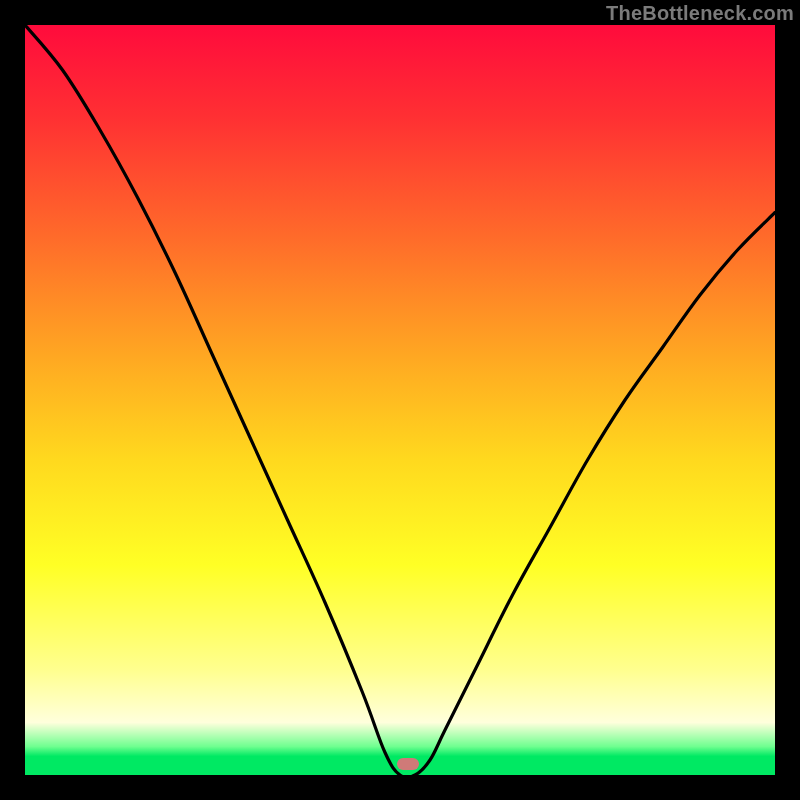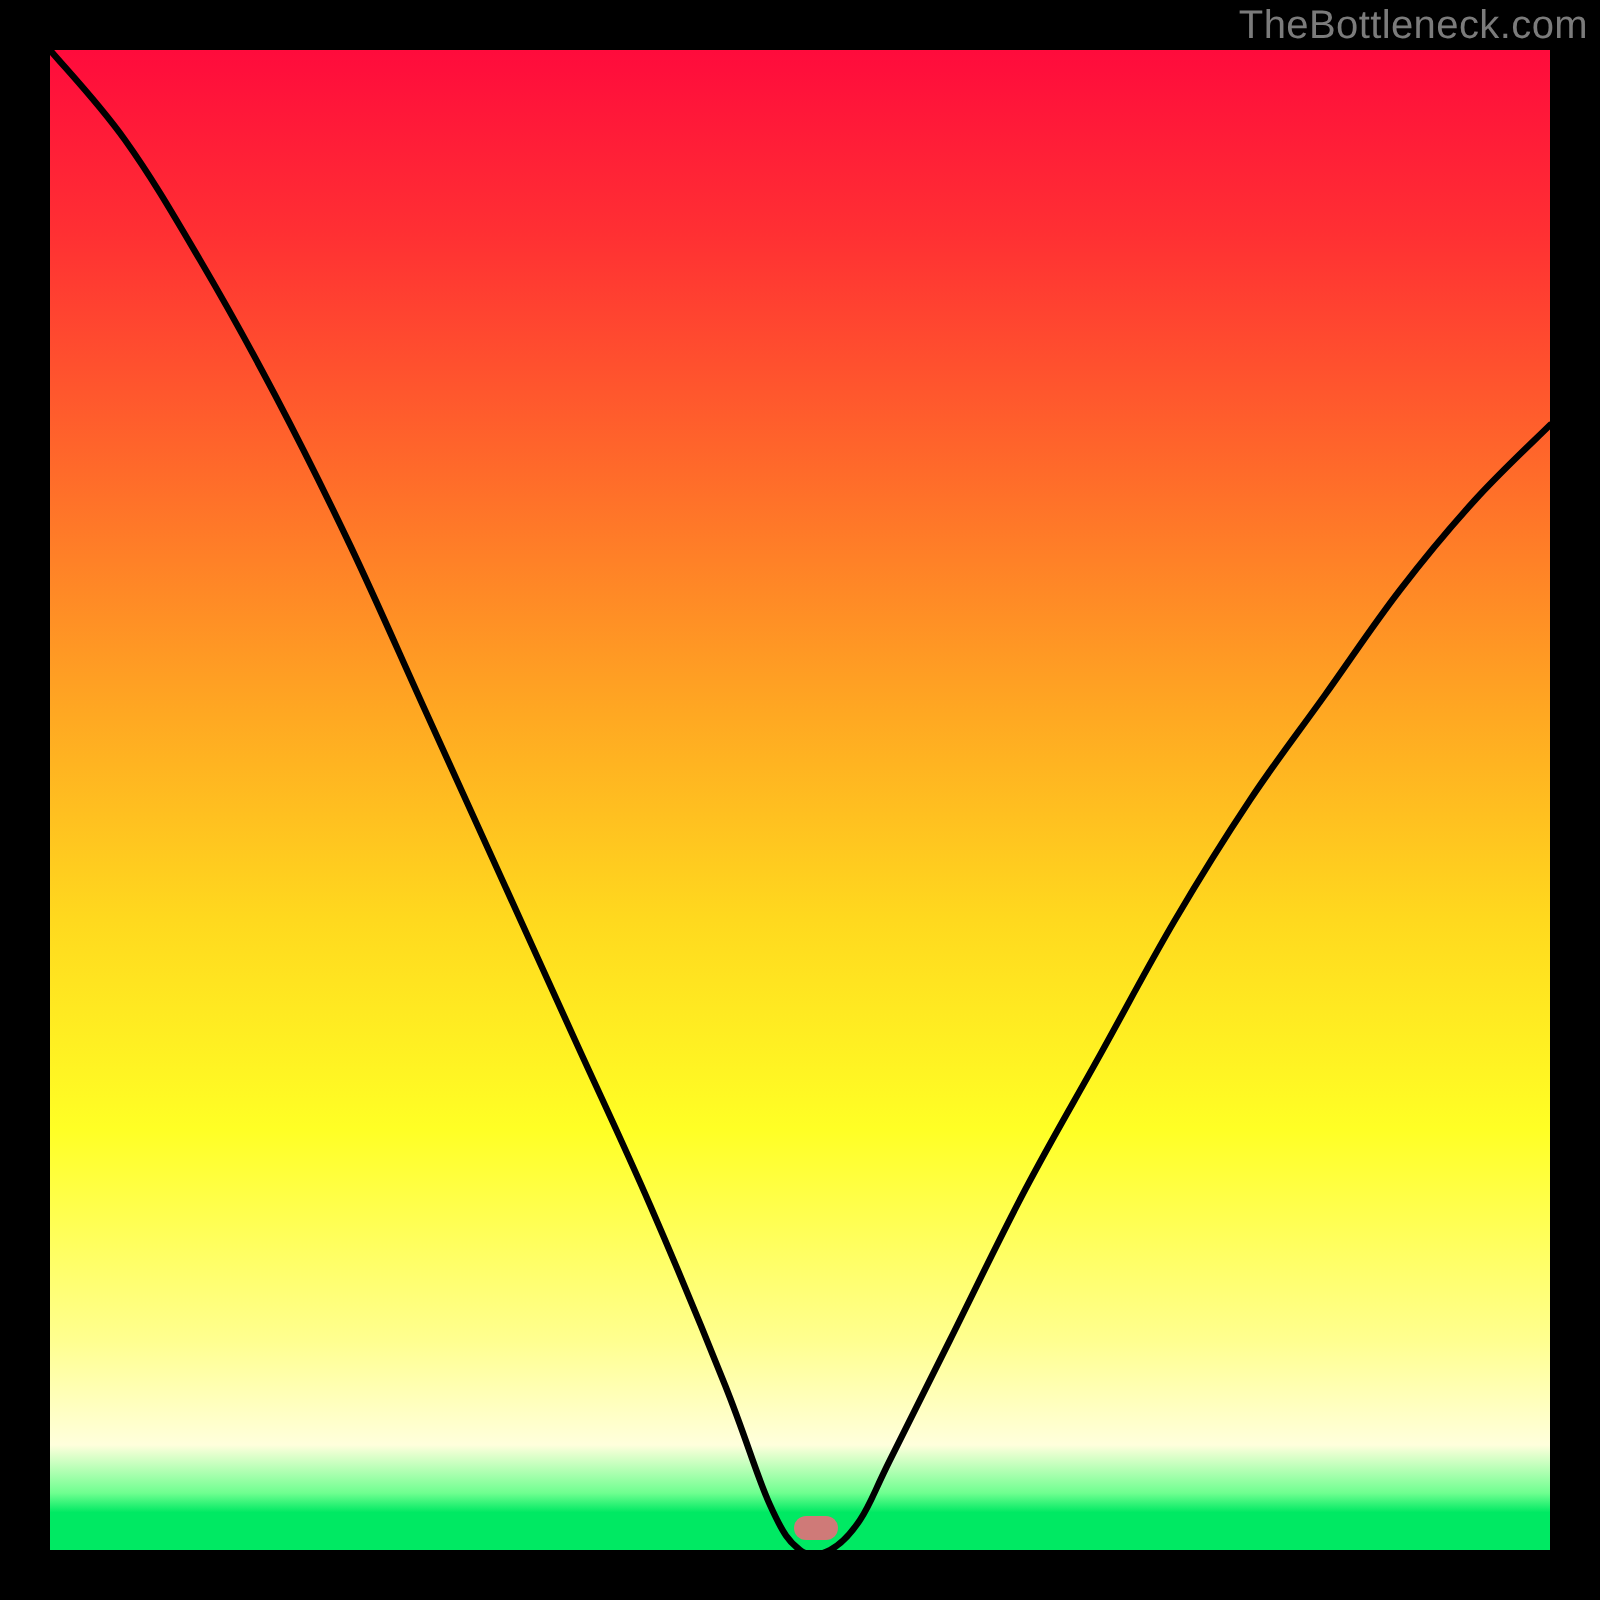--- a/index.html
+++ b/index.html
@@ -9,20 +9,21 @@
     height: 800px;
     background: #000;
     font-family: Arial, Helvetica, sans-serif;
     overflow: hidden;
   }
   .stage {
     position: relative;
     width: 800px;
     height: 800px;
     background: #000;
+    font-weight: bold;
   }
   .plot {
     position: absolute;
     left: 25px;
     top: 25px;
     width: 750px;
     height: 750px;
     background: linear-gradient(
       to bottom,
       #ff0b3c 0%,

